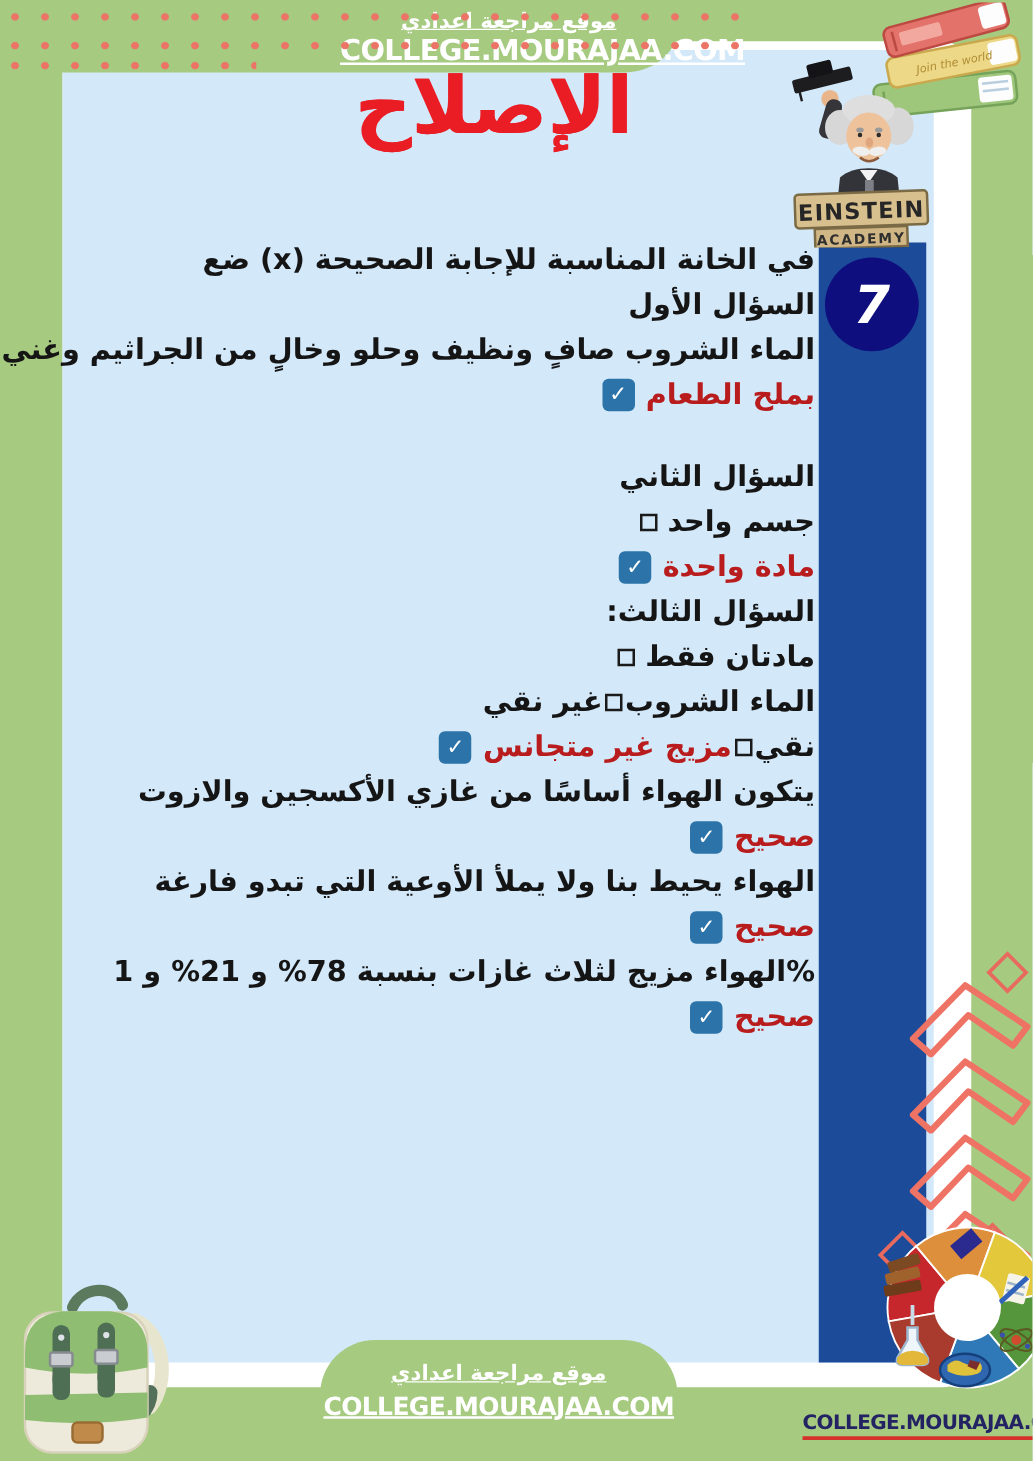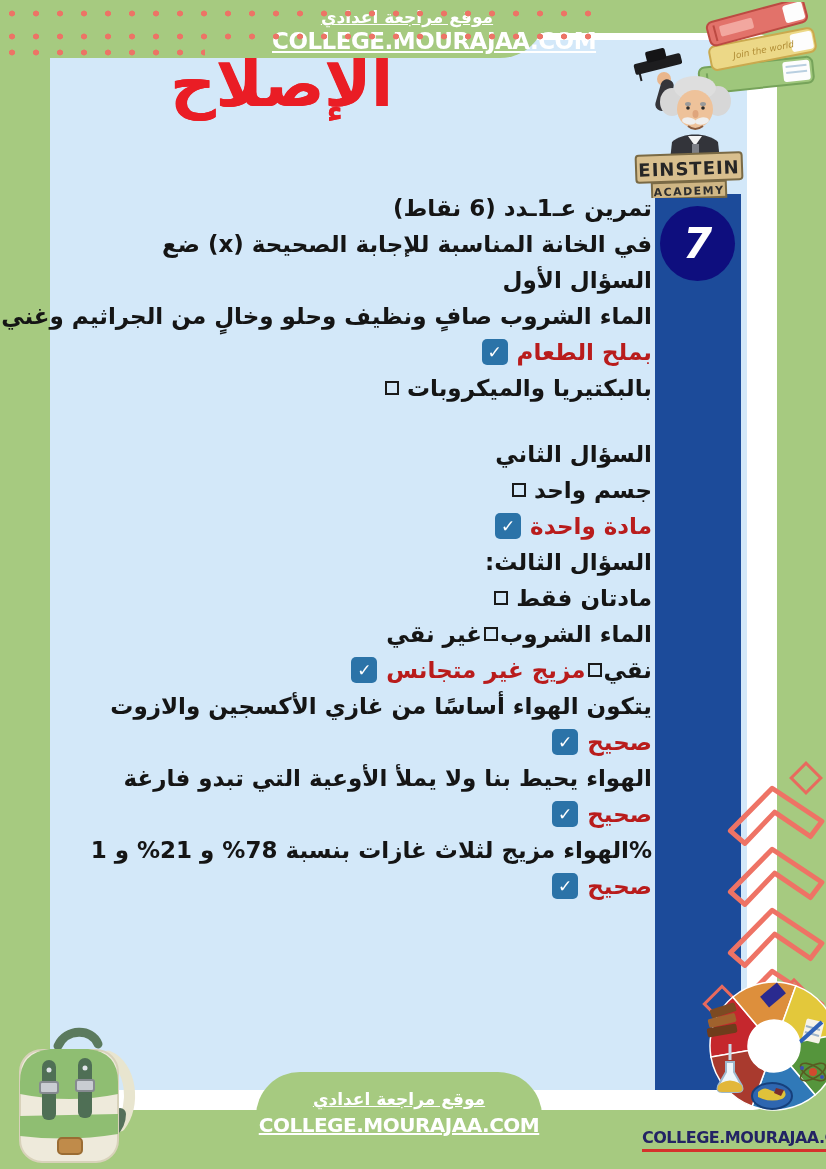--- a/index.html
+++ b/index.html
@@ -19,21 +19,21 @@
   .header-text .l1{font-size:17px;font-weight:bold;text-decoration:underline;line-height:22px;}
   .header-text .l2{font-size:23px;font-weight:bold;text-decoration:underline;line-height:26px;letter-spacing:-0.5px;}
 
   
   .dots{position:absolute;z-index:7;pointer-events:none;
         background-image:radial-gradient(#ec7466 2.8px,rgba(0,0,0,0) 3.4px);
         background-size:24px 23px;}
   .dots.a{left:0;top:2px;width:592px;height:42px;}
   .dots.b{left:0;top:44px;width:205px;height:16px;background-position:0 -3px;}
 
-  .title{position:absolute;left:170px;top:48px;width:450px;text-align:left;z-index:4;
+  .title{position:absolute;left:170px;top:48px;width:450px;text-align:center;z-index:4;
          font-size:63px;font-weight:bold;color:#ea1d25;text-shadow:0.5px 0 #ea1d25;}
 
   
   .bar{position:absolute;left:655px;top:194px;width:86px;height:896px;background:#1c4b9a;z-index:3;}
   .circle7{position:absolute;left:660px;top:206px;width:75px;height:75px;border-radius:50%;
            background:#0e0e7e;color:#fff;font-size:42px;font-weight:bold;display:flex;
            align-items:center;justify-content:center;z-index:4;font-style:italic;}
 
   .books{position:absolute;left:688px;top:2px;width:138px;height:102px;z-index:7;}
   .einstein{position:absolute;left:630px;top:46px;width:118px;height:152px;z-index:8;}
@@ -140,38 +140,31 @@
       <rect x="22" y="136" width="74" height="16" fill="#cfb684" stroke="#7a6a45" stroke-width="2"></rect>
       <text x="59" y="149" text-anchor="middle" font-size="11" font-weight="bold" fill="#2e2e2e" font-family="DejaVu Sans,sans-serif" letter-spacing="1.5">ACADEMY</text>
     </g>
   </svg>
 
   <div class="bar"></div>
   <div class="circle7">7</div>
 
   <div class="exercise">
       <div class="line">
-        <span class="seg">تمرين عـ1ـدد (6 نقاط)</span>
-      </div>
-      <div class="line">
         <span class="seg">في الخانة المناسبة للإجابة الصحيحة (x) ضع</span>
       </div>
       <div class="line">
         <span class="seg">السؤال الأول</span>
       </div>
       <div class="line">
         <span class="seg">الماء الشروب صافٍ ونظيف وحلو وخالٍ من الجراثيم وغني</span>
       </div>
       <div class="line">
         <span class="seg red">بملح الطعام</span>
         <span class="cbx">✓</span>
-      </div>
-      <div class="line">
-        <span class="seg">بالبكتيريا والميكروبات</span>
-        <span class="ebx"></span>
       </div>
       <div class="line spacer"></div>
       <div class="line">
         <span class="seg">السؤال الثاني</span>
       </div>
       <div class="line">
         <span class="seg">جسم واحد</span>
         <span class="ebx"></span>
       </div>
       <div class="line">

